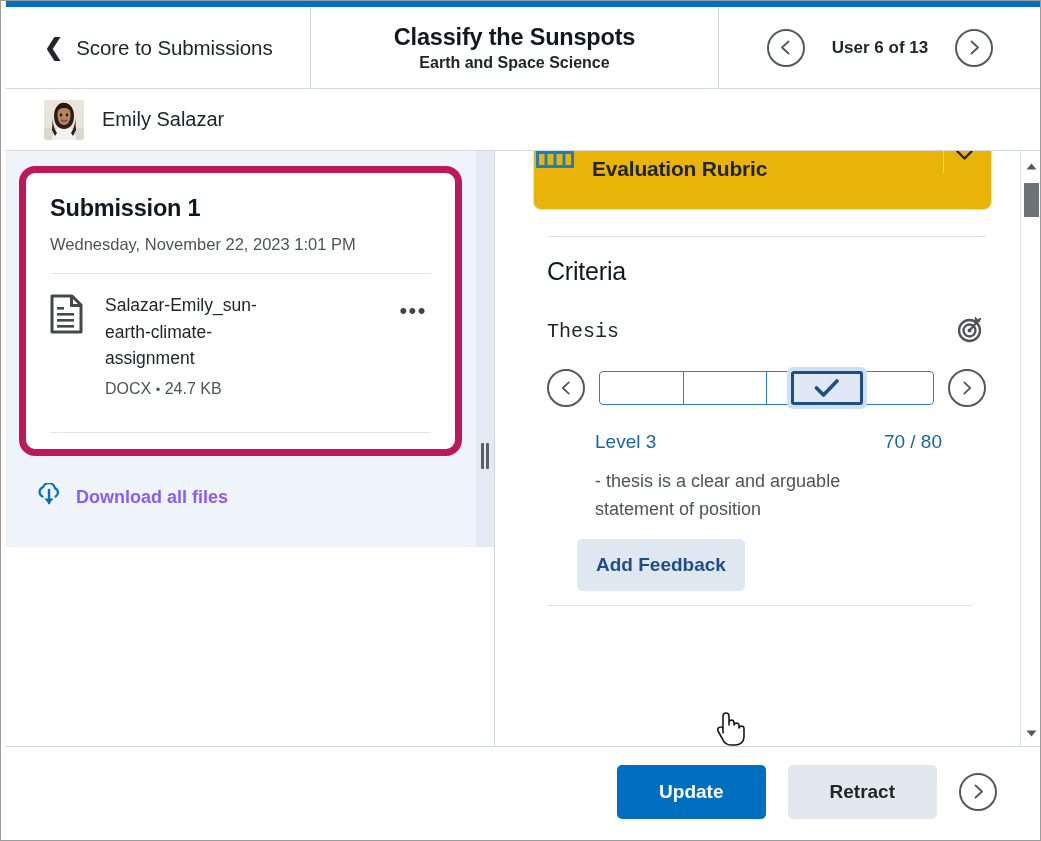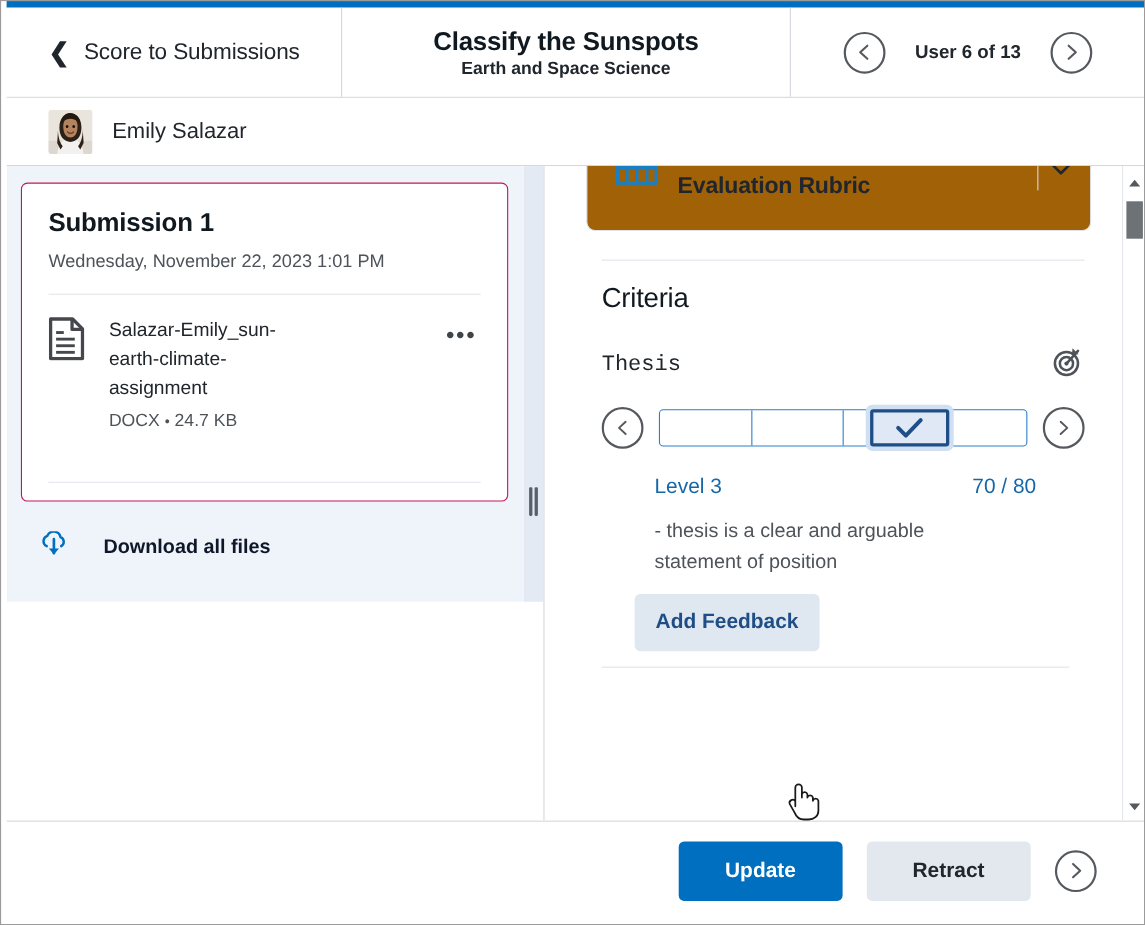--- a/index.html
+++ b/index.html
@@ -106,22 +106,22 @@
   }
   .left-panel-inner {
     position: absolute; left: 0; top: 0;
     width: 470px; height: 396px;
     background: #eff3fa;
   }
   .sub-card {
     position: absolute; left: 13px; top: 15px;
     width: 443px; height: 290px;
     background: #ffffff;
-    border: 1px solid #be185d;
-    border-radius: 6px;
+    border: 7px solid #be185d;
+    border-radius: 16px;
     padding: 22px 24px 0 24px;
   }
   .sub-title {
     font-size: 23.5px; font-weight: bold; color: #101820;
     letter-spacing: -0.2px;
   }
   .sub-date {
     font-size: 16.5px; color: #4d5359;
     margin-top: 13px;
   }
@@ -153,21 +153,21 @@
   .card-bottom-divider {
     position: absolute; left: 24px; right: 24px; bottom: 16px;
     height: 1px; background: #e3e6ea;
   }
   .download-row {
     position: absolute; left: 30px; top: 332px;
     display: flex; align-items: center; gap: 14px;
     cursor: pointer;
   }
   .download-label {
-    font-size: 18px; color: #0f172a; font-weight: bold; margin-left: 18px;
+    font-size: 18px; color: #8b5cf6; font-weight: bold;
   }
 
   
   .splitter {
     position: absolute; left: 475px; top: 150px;
     width: 18px; height: 595px;
     background: #ffffff;
     cursor: col-resize;
   }
   .splitter-track {
@@ -195,26 +195,26 @@
   .right-content {
     position: absolute; left: 0; top: 0;
     width: 525px; height: 595px;
     padding: 0 34px 0 52px;
   }
 
   .rubric-head {
     position: relative;
     margin-top: -24px;
     height: 83px;
-    background: #a16207;
+    background: #eab308;
     border: 1px solid #e0e4ea;
     border-radius: 8px;
     margin-left: -14px;
     margin-right: -6px;
-    padding: 0 10px 0 26px;
+    padding: 0 10px 0 2px;
     display: flex; align-items: flex-end;
     overflow: hidden;
   }
   .rubric-head-row {
     display: flex; align-items: center; width: 100%;
     padding-bottom: 14px;
   }
   .rubric-grid-icon { flex-shrink: 0; margin-right: 18px; margin-bottom: 20px; }
   .rubric-head-name {
     font-size: 21px; font-weight: bold; color: #20262c;

